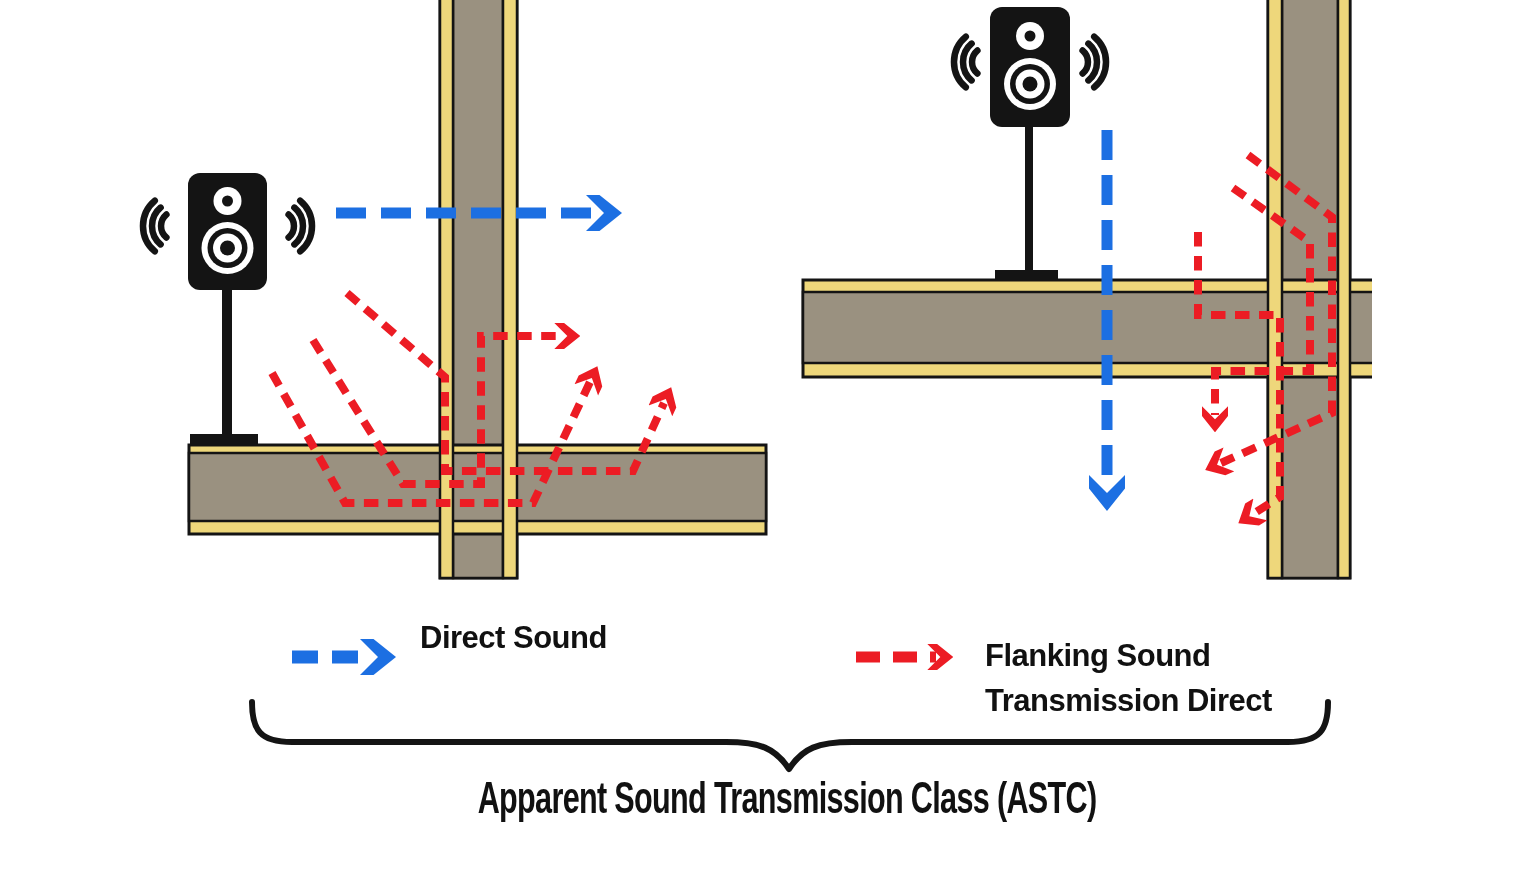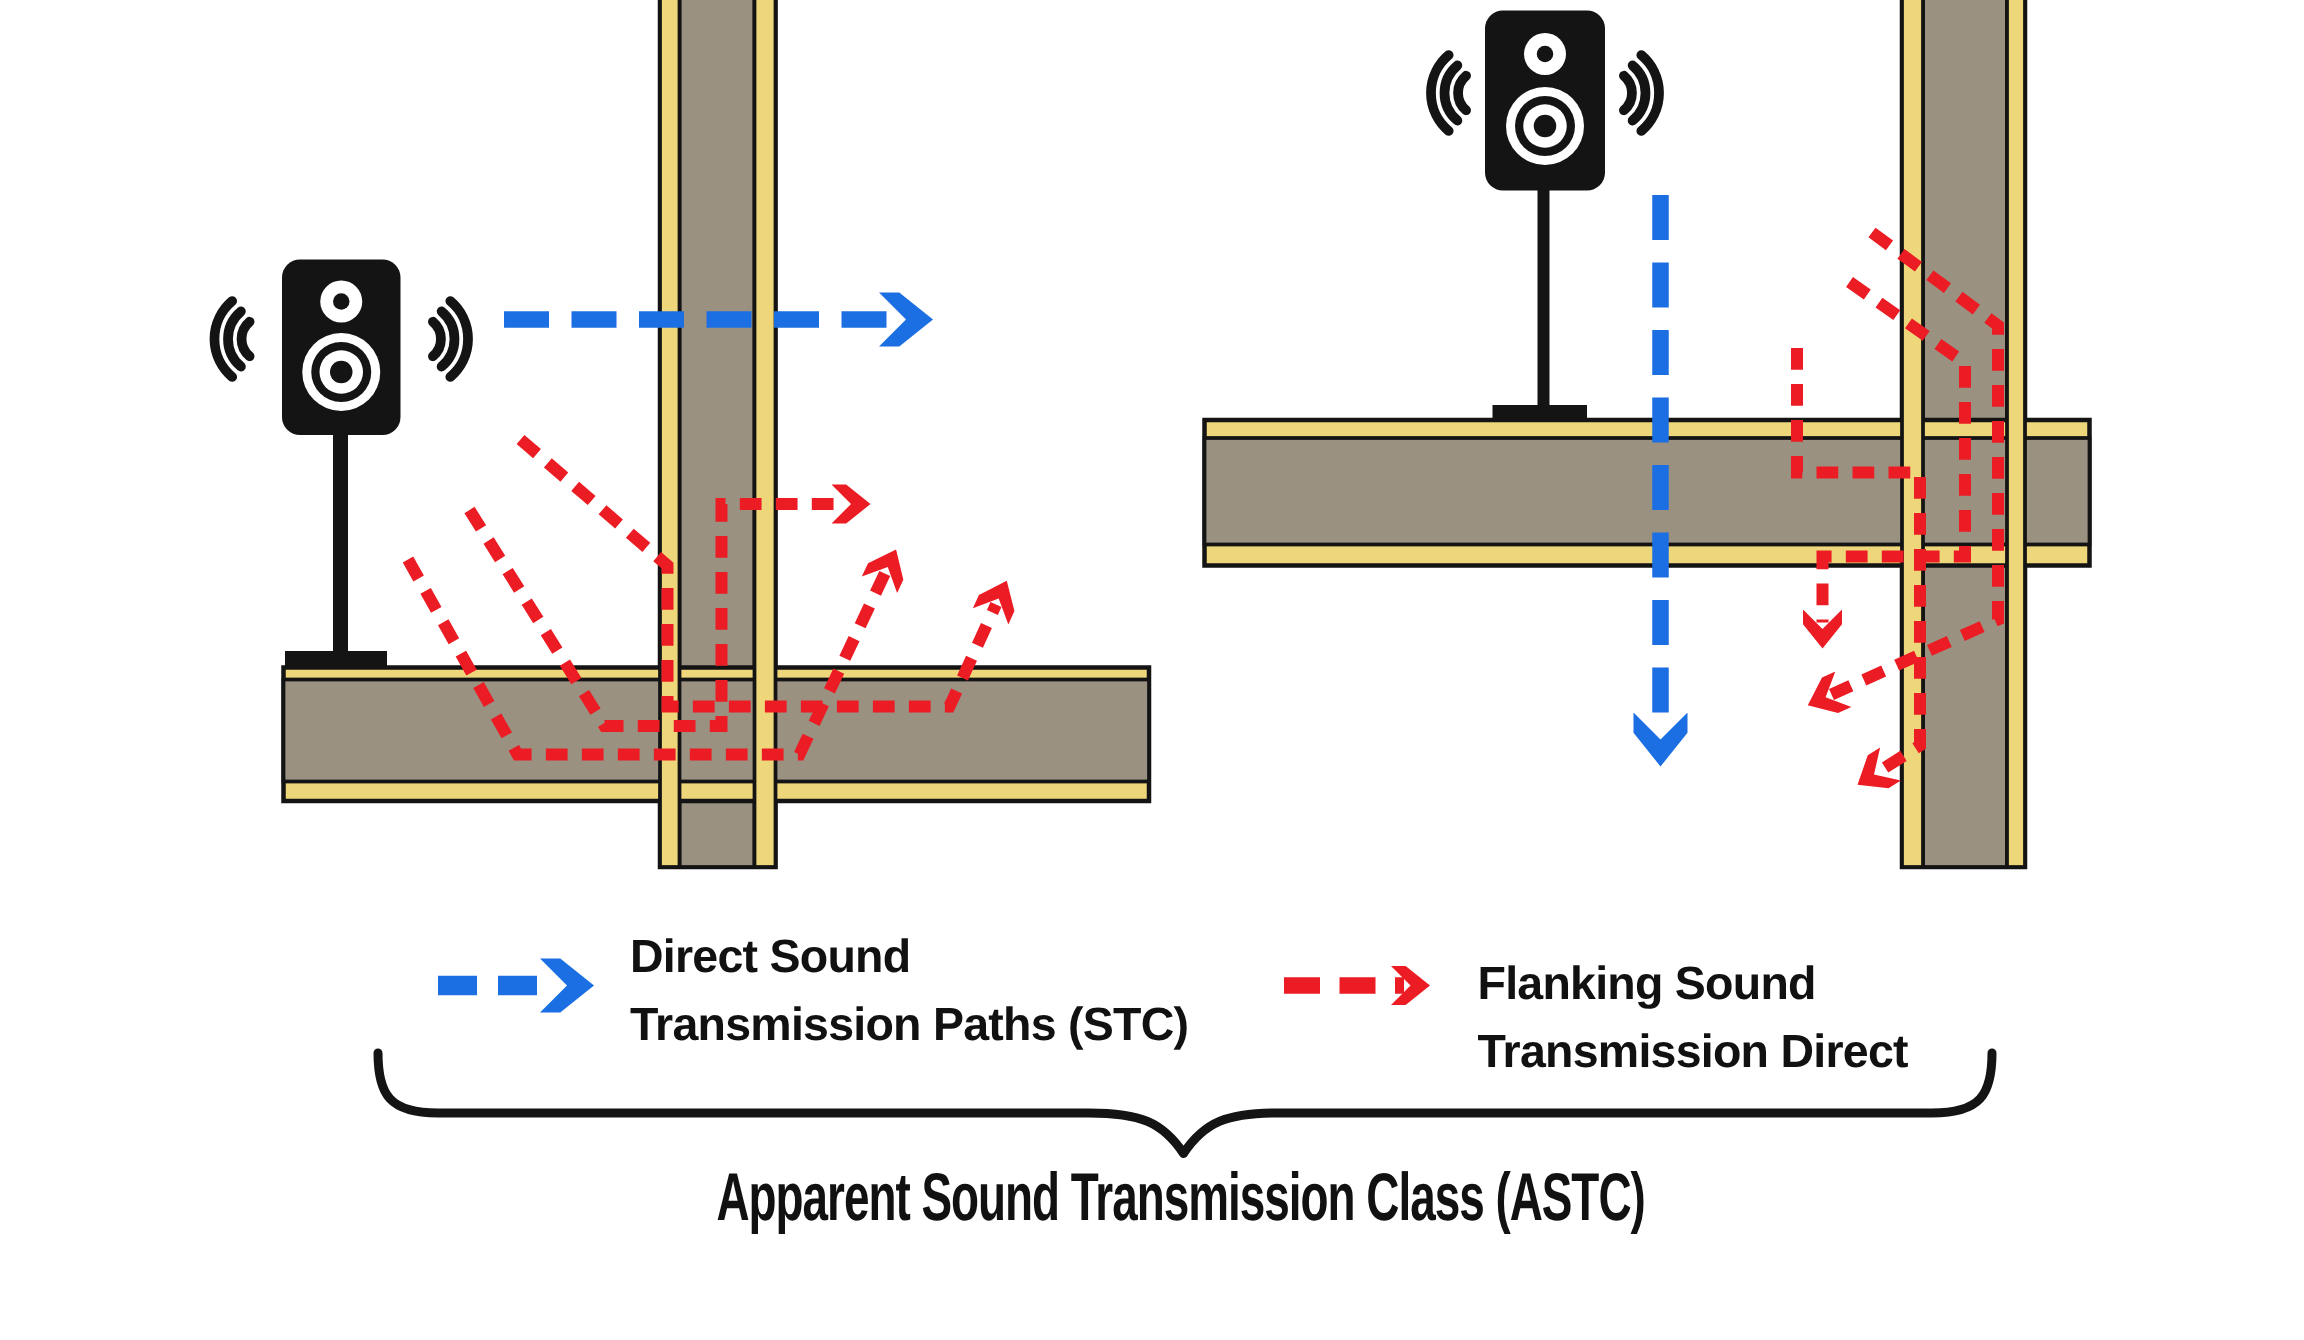--- a/index.html
+++ b/index.html
@@ -6,21 +6,21 @@
     --direct:#1c6fe2;
     --flanking:#ec1c24;
     --sheathing:#eed77b;
     --core:#9a9180;
     --outline:#141414;
     --text:#111111;
     --bg:#ffffff;
   }
   html,body{margin:0;padding:0;background:var(--bg);}
   #scene{position:relative;width:1372px;height:893px;overflow:hidden;background:var(--bg);
-         font-family:"Liberation Sans", sans-serif;padding-left:32px;}
+         font-family:"Liberation Sans", sans-serif;}
   #scene svg{position:absolute;left:0;top:0;}
 
   
   .yellow{fill:var(--sheathing);stroke:var(--outline);stroke-width:3;}
   .yellow2{fill:var(--sheathing);stroke:var(--outline);stroke-width:2.5;}
   .core{fill:var(--core);stroke:var(--outline);stroke-width:2.5;}
   .black{fill:var(--outline);}
   .white{fill:#ffffff;}
   .arc{fill:none;stroke:var(--outline);stroke-width:6.5;stroke-linecap:round;}
 
@@ -125,21 +125,20 @@
 
     <line class="blue-dash legend-blue" x1="292" y1="657" x2="372" y2="657" marker-end="url(#head-blue)"></line>
     <line class="red-dash legend-red" x1="856" y1="657" x2="936" y2="657" marker-end="url(#head-red)"></line>
 
     <path class="brace" d="M 252 702 C 252 730 260 742 292 742 L 726 742 C 760 742 775 748 789 769
              C 803 748 818 742 852 742 L 1288 742 C 1320 742 1328 730 1328 702"></path>
   </svg>
 
   <div class="legend-text" style="left:420px;top:615px;">
     <div>Direct Sound</div>
-    <div>Transmission Paths (STC)</div>
   </div>
   <div class="legend-text" style="left:985px;top:633px;">
     <div>Flanking Sound</div>
     <div>Transmission Direct</div>
   </div>
   <div id="caption-wrap">
     <span>Apparent Sound Transmission Class (ASTC)</span>
   </div>
 </div>
 

